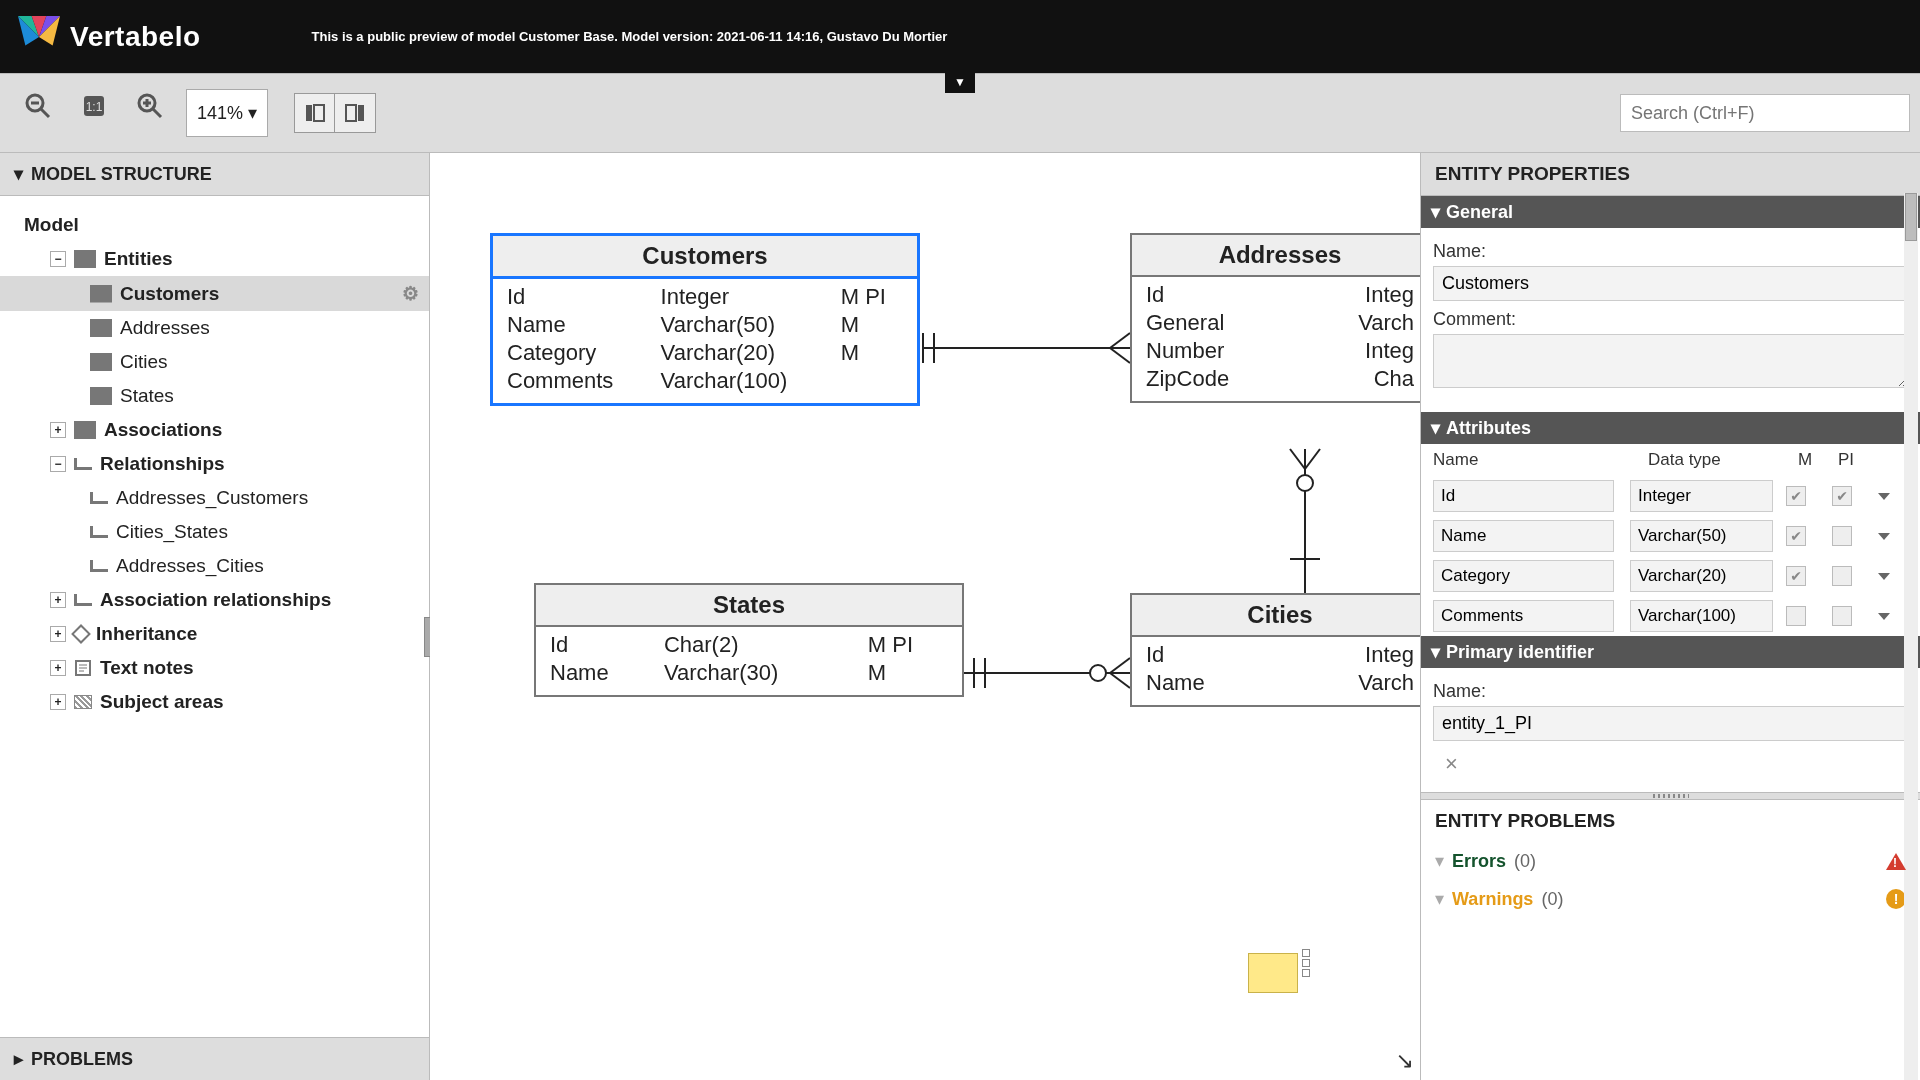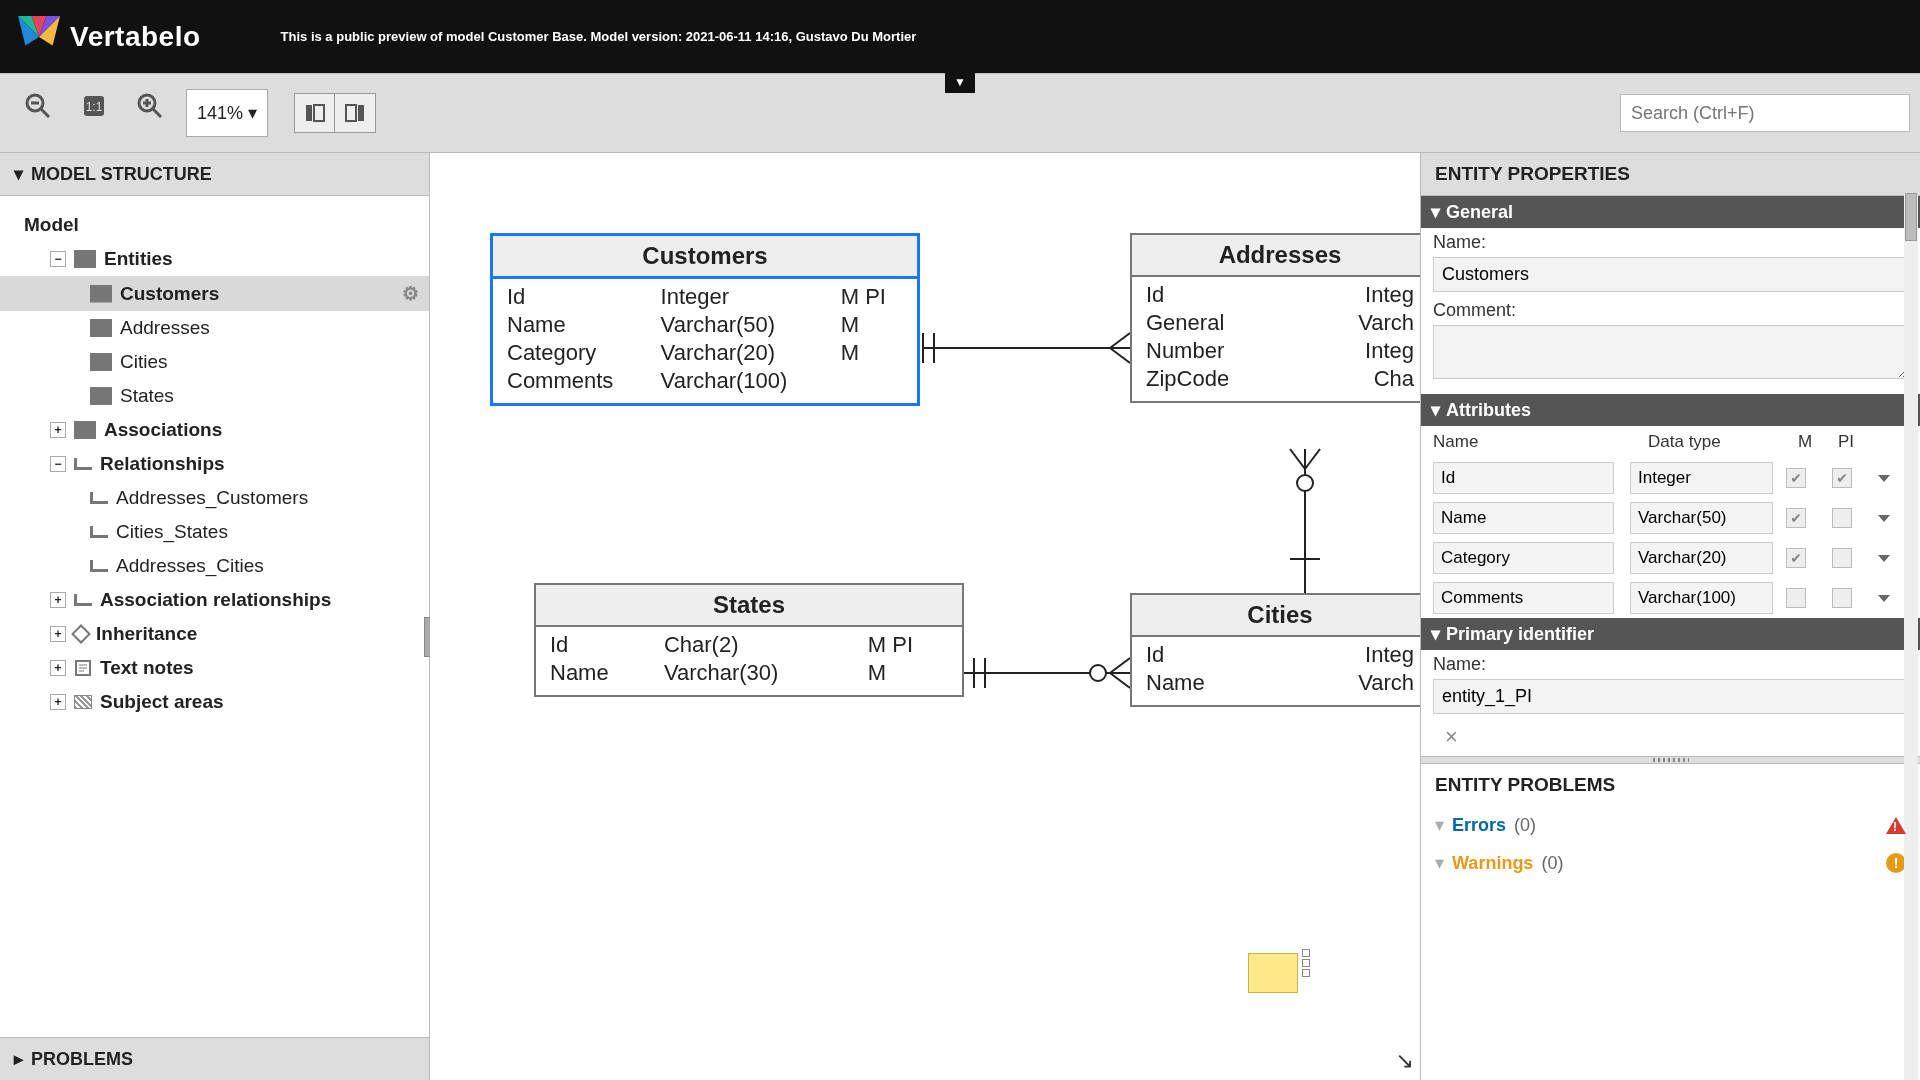--- a/index.html
+++ b/index.html
@@ -1,19 +1,19 @@
 <!DOCTYPE html>
 <html><head>
 <meta charset="utf-8">
 <style>
 * { box-sizing: border-box; margin: 0; padding: 0; }
 body { font-family: Arial, Helvetica, sans-serif; font-size: 14px; color: #222; background: #fff; overflow: hidden; width: 1920px; height: 1080px; }
 
 
-.topbar { background: #111; color: #fff; height: 73px; display: flex; align-items: center; padding: 7px 18px; }
+.topbar { background: #111; color: #fff; height: 73px; display: flex; align-items: center; padding: 7px 18px; gap: 31px; }
 .logo { display: flex; align-items: center; gap: 10px; }
 .logo-mark { width: 42px; height: 42px; }
 .logo-text { font-size: 28px; font-weight: 600; letter-spacing: 0.5px; }
 .preview-text { margin-left: 80px; font-size: 13px; font-weight: 700; }
 .topbar-right { margin-left: auto; display: flex; align-items: center; gap: 18px; }
 .chat-btn { background: #13b36a; width: 44px; height: 44px; border-radius: 6px; display: flex; align-items: center; justify-content: center; }
 .guest-banner { background: #d4f1e5; border: 1px solid #8ed4b4; border-radius: 6px; color: #1e1e1e; padding: 10px 16px; font-size: 18px; max-width: 560px; white-space: nowrap; overflow: hidden; text-overflow: ellipsis; }
 
 
 .toolbar { background: #ddd; border-top: 1px solid #bbb; border-bottom: 1px solid #bbb; height: 80px; display: flex; align-items: center; padding: 0 10px; position: relative; }
@@ -59,35 +59,35 @@
 .entity-body td { padding: 1px 6px; white-space: nowrap; }
 svg.wires { position: absolute; inset: 0; width: 100%; height: 100%; }
 .note-box { position:absolute; width:50px; height:40px; background:#ffe989; border:1px solid #c9b24a; }
 .note-handle { position:absolute; width:8px; height:8px; border:1px solid #888; background:#fff; }
 .arrow-corner { position:absolute; right:6px; bottom:6px; font-size:22px; color:#333; }
 
 
 .sidebar-right { width: 500px; background: #fff; border-left: 1px solid #bbb; display: flex; flex-direction: column; position: relative; }
 .rp-title { background: #ddd; padding: 10px 14px; font-weight: 700; font-size: 19px; border-bottom: 1px solid #bbb; }
 .rp-section-head { background: #555; color: #fff; padding: 5px 10px; font-weight: 700; font-size: 18px; display: flex; align-items: center; gap: 6px; }
-.rp-body { padding: 4px 12px; }
+.rp-body { padding: 13px 12px; }
 .rp-label { font-size: 18px; color: #333; margin-bottom: 4px; }
 .rp-input { width: 100%; border: 1px solid #ccc; background: #f3f3f3; padding: 6px 8px; font-size: 18px; margin-bottom: 8px; }
 textarea.rp-input { height: 54px; resize: both; }
 .attr-head { display: grid; grid-template-columns: 1fr 150px 40px 40px 30px; padding: 6px 12px; font-size: 17px; color: #333; }
 .attr-row { display: grid; grid-template-columns: 1fr 150px 40px 40px 30px; padding: 4px 12px; align-items: center; gap: 6px; }
 .attr-row input[type=text] { border: 1px solid #ccc; background: #f3f3f3; padding: 5px 7px; font-size: 17px; width: 95%; }
 .cb { width: 20px; height: 20px; border: 1px solid #bbb; background: #eee; display:inline-flex; align-items:center; justify-content:center; font-size:14px; color:#888; }
 .cb.checked::after { content: "✔"; }
 .dd { width: 0; height: 0; border-left: 6px solid transparent; border-right: 6px solid transparent; border-top: 7px solid #666; }
 .pi-del { color: #888; font-size: 22px; padding: 2px 12px; }
 .splitter-h { height: 8px; background: #ddd; border-top:1px solid #bbb; border-bottom:1px solid #bbb; display:flex; align-items:center; justify-content:center; }
 .splitter-h .dots { width:36px; height:4px; background:repeating-linear-gradient(90deg,#888,#888 2px,transparent 2px,transparent 5px); }
 .problems-row { display:flex; align-items:center; padding: 8px 14px; font-size: 18px; gap:8px; }
-.err { color:#0369a1; font-weight:700; }
+.err { color:#14532d; font-weight:700; }
 .warn { color:#e59b17; font-weight:700; }
 .count { color:#666; font-weight:400; }
 .badge-tri { width:0;height:0;border-left:10px solid transparent;border-right:10px solid transparent;border-bottom:17px solid #d43c2f; margin-left:auto; position:relative;}
 .badge-tri::after{content:"!";position:absolute;left:-3px;top:3px;color:#fff;font-size:12px;font-weight:700;}
 .badge-circ { width:20px;height:20px;border-radius:50%;background:#e59b17;color:#fff;display:flex;align-items:center;justify-content:center;font-weight:700;margin-left:auto;font-size:14px;}
 .rp-scroll { position:absolute; right:2px; top:40px; bottom:0; width:14px; background:#eee; }
 .rp-scroll .thumb { position:absolute; left:1px; right:1px; top:0; height:48px; background:#bdbdbd; border:1px solid #9a9a9a; }
 </style>
 </head>
 <body>

